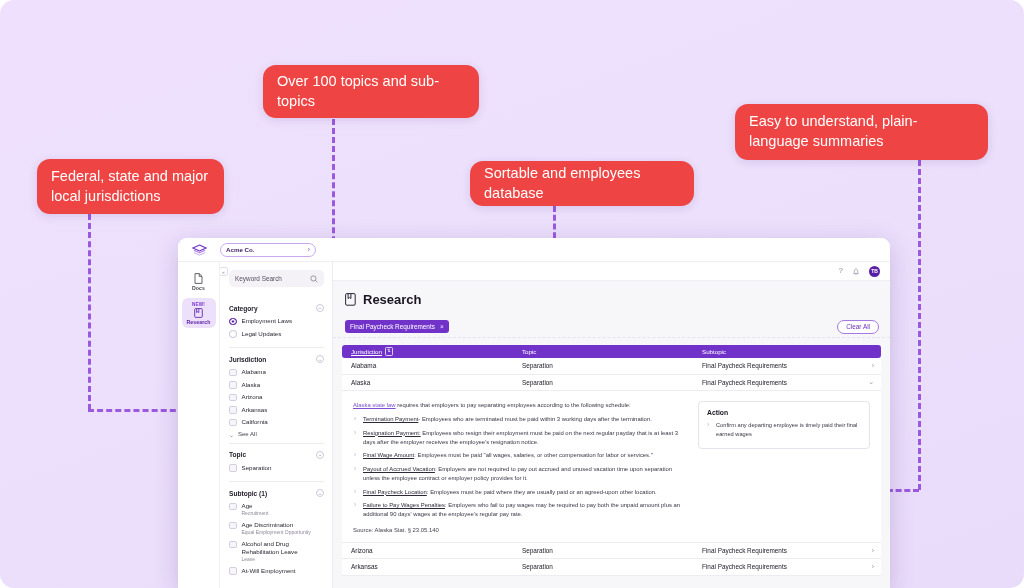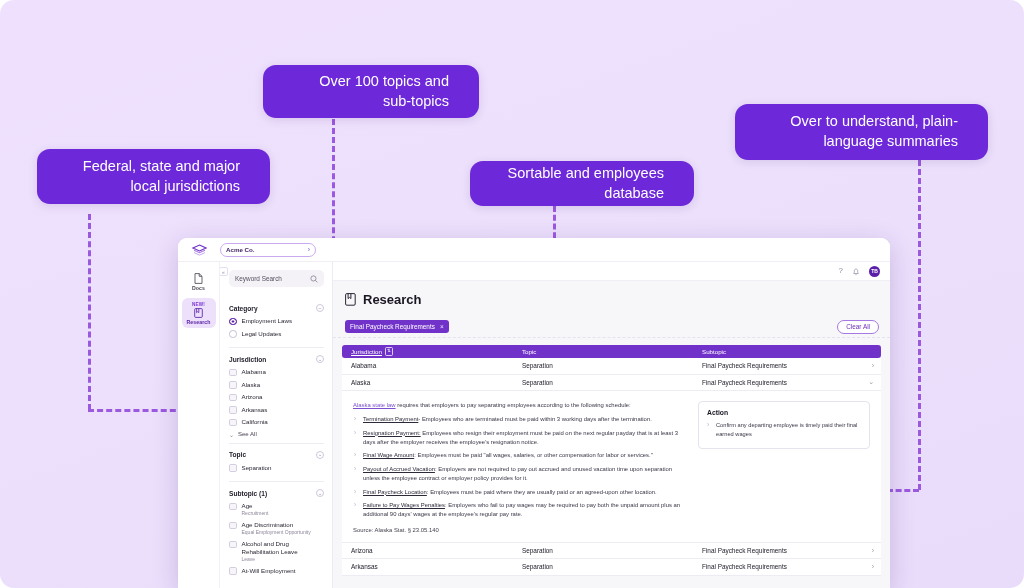--- a/index.html
+++ b/index.html
@@ -34,28 +34,28 @@
   .arrow-left {
     width: 0; height: 0;
     border-top: 7px solid transparent;
     border-bottom: 7px solid transparent;
     border-right: 11px solid #a779e8;
   }
 
   
   .callout {
     position: absolute;
-    background: #6d28d9;
+    background: #ef4444;
     color: #ffffff;
     border-radius: 13px;
     display: flex; align-items: center; justify-content: center;
-    text-align: right;
+    text-align: left;
     font-size: 14.5px;
     line-height: 1.35;
-    padding: 10px 30px;
+    padding: 10px 14px;
     box-shadow: 0 2px 10px rgba(60,20,100,.13);
   }
 
   
   #app {
     position: absolute;
     left: 178px; top: 238px;
     width: 712px; height: 350px;
     border-radius: 9px 9px 0 0;
     overflow: hidden;
@@ -238,30 +238,30 @@
 <div class="conn vline" style="left:553px; top:206px; height:120px;"></div>
 
 <div class="conn vline" style="left:918px; top:160px; height:330px;"></div>
 <div class="conn hline" style="left:800px; top:489px; width:119px;"></div>
 <div class="conn arrow-left" style="left:788px; top:483px;"></div>
 
 <div class="callout" style="left:263px; top:65px; width:216px; height:53px;">
   <span>Over 100 topics and sub-topics</span>
 </div>
 
-<div class="callout" style="left:37px; top:149px; width:233px; height:55px;">
+<div class="callout" style="left:37px; top:159px; width:187px; height:55px;">
   <span>Federal, state and major local jurisdictions</span>
 </div>
 
 <div class="callout" style="left:470px; top:161px; width:224px; height:45px;">
   <span>Sortable and employees database</span>
 </div>
 
 <div class="callout" style="left:735px; top:104px; width:253px; height:56px;">
-  <span>Over to understand, plain-language summaries</span>
+  <span>Easy to understand, plain-language summaries</span>
 </div>
 
 <div id="app">
 
   <div class="brandbar">
     <div class="logo-slot">
       <svg width="15" height="12" viewBox="0 0 15 12">
         <path d="M7.5 1 L14 4 L7.5 7 L1 4 Z" fill="none" stroke="#7132c9" stroke-width="1.1"></path>
         <path d="M2 6.2 L7.5 8.7 L13 6.2" fill="none" stroke="#a87ae0" stroke-width="1.1"></path>
         <path d="M2 8.6 L7.5 11.1 L13 8.6" fill="none" stroke="#c6a8ef" stroke-width="1"></path>

